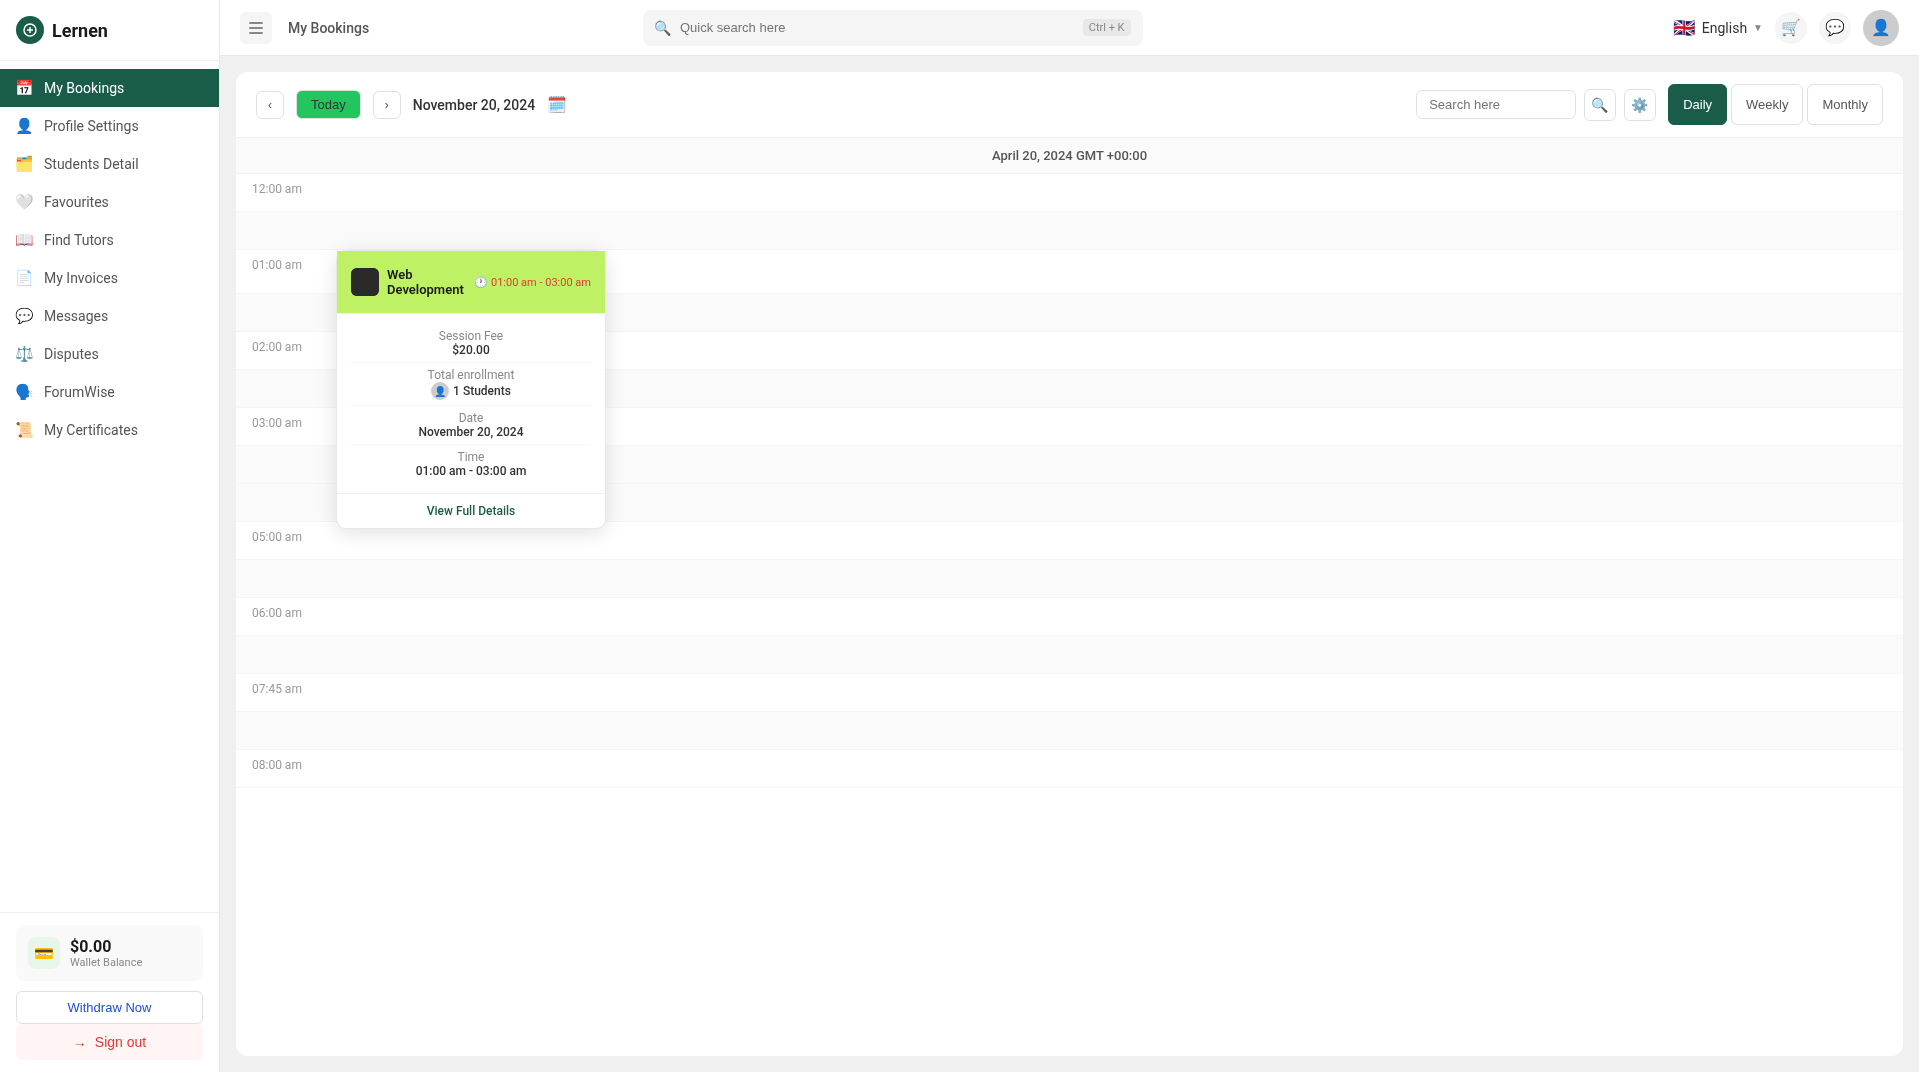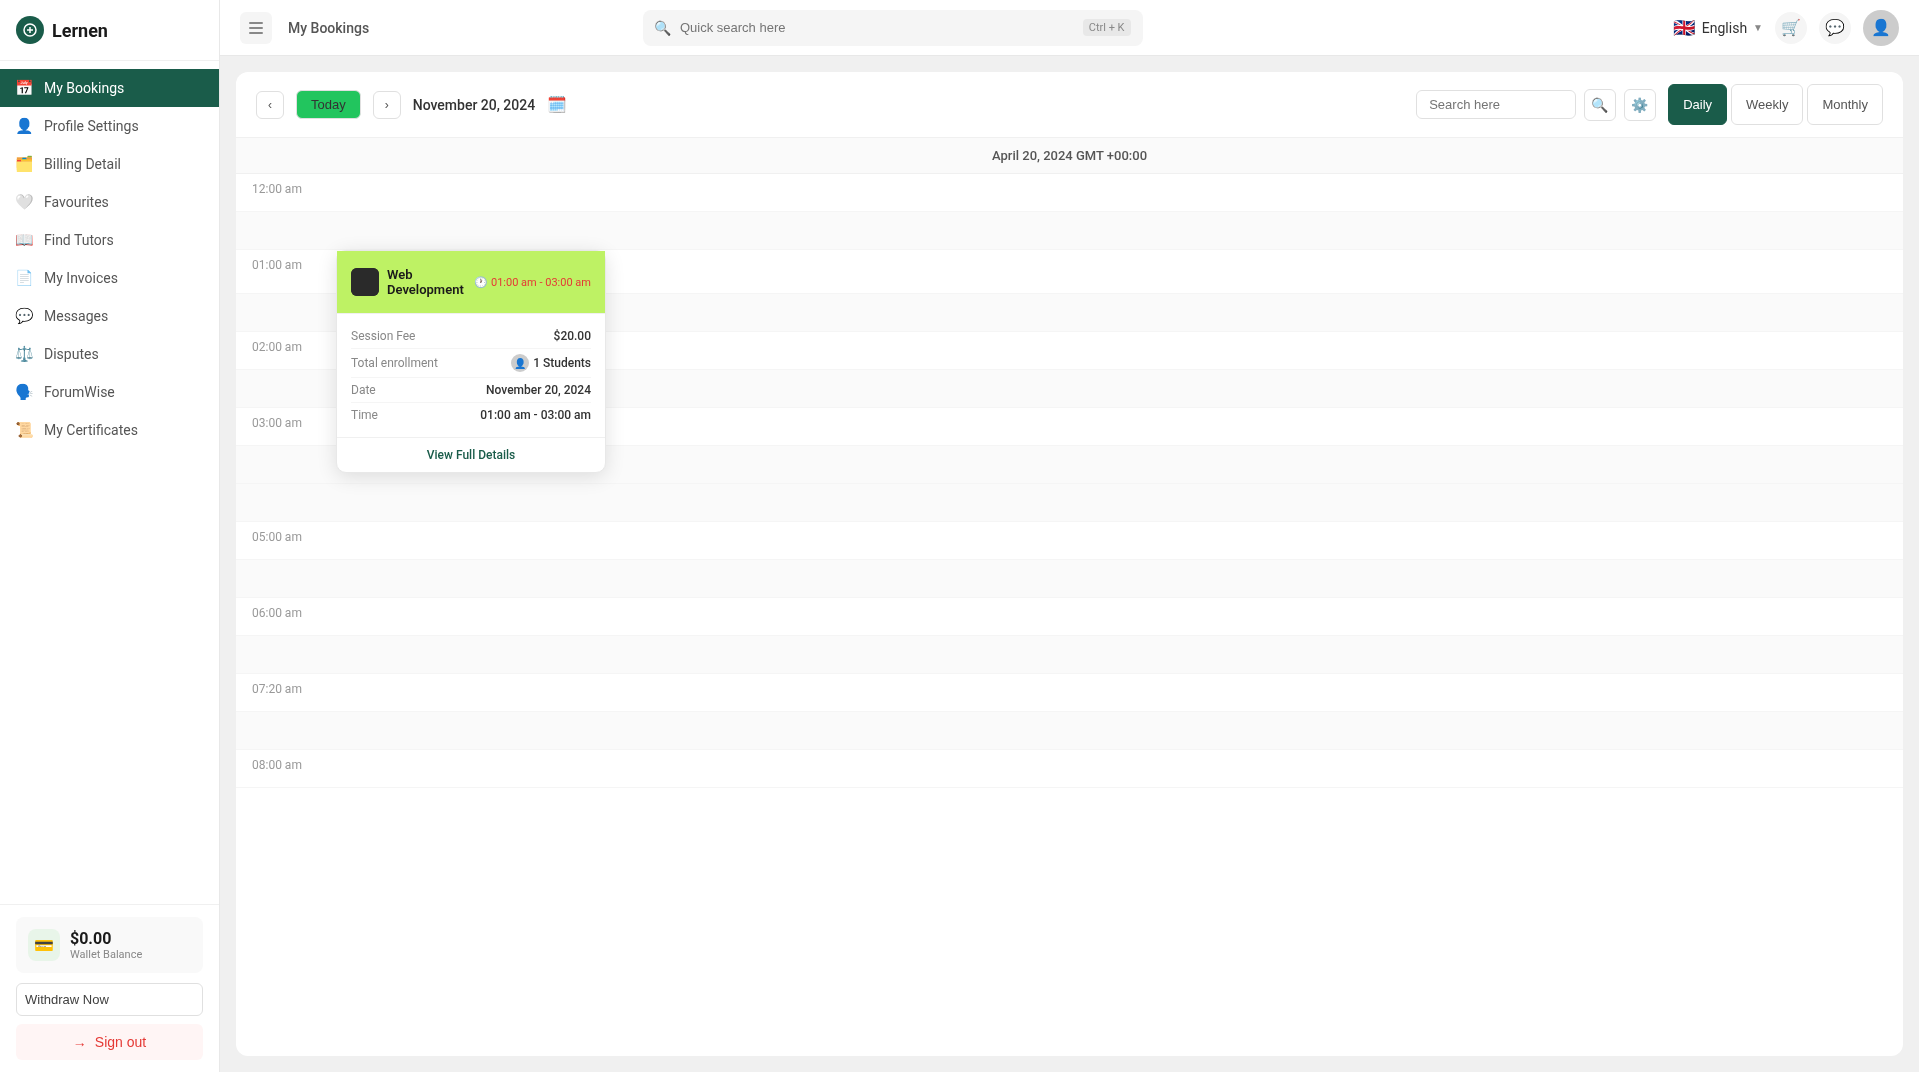--- a/index.html
+++ b/index.html
@@ -13,21 +13,21 @@
     .sidebar-nav { flex: 1; padding: 8px 0; overflow-y: auto; }
     .nav-item { display: flex; align-items: center; gap: 10px; padding: 10px 16px; cursor: pointer; color: #555; font-size: 14px; border-radius: 0; }
     .nav-item.active { background: #1a5c4a; color: white; }
     .nav-icon { width: 18px; height: 18px; flex-shrink: 0; display: flex; align-items: center; justify-content: center; font-size: 15px; }
     .sidebar-footer { padding: 12px 16px; border-top: 1px solid #f0f0f0; }
     .wallet-card { background: #f9f9f9; border-radius: 8px; padding: 12px; display: flex; align-items: center; gap: 10px; margin-bottom: 10px; }
     .wallet-icon { width: 32px; height: 32px; background: #e8f5e9; border-radius: 8px; display: flex; align-items: center; justify-content: center; font-size: 16px; }
     .wallet-info { display: flex; flex-direction: column; }
     .wallet-amount { font-size: 16px; font-weight: 700; color: #1a1a1a; }
     .wallet-label { font-size: 11px; color: #888; }
-    .withdraw-btn { width: 100%; padding: 8px; background: #fff; border: 1px solid #e0e0e0; border-radius: 6px; font-size: 13px; color: #404040; cursor: pointer; text-align: left; margin-bottom: 8px; }
+    .withdraw-btn { width: 100%; padding: 8px; background: #fff; border: 1px solid #e0e0e0; border-radius: 6px; font-size: 13px; color: #1d4ed8; cursor: pointer; text-align: center; }
     .signout-btn { width: 100%; padding: 10px; background: #fff5f5; border: none; border-radius: 6px; font-size: 14px; color: #e53935; cursor: pointer; display: flex; align-items: center; justify-content: center; gap: 8px; }
 
     
     .main { flex: 1; display: flex; flex-direction: column; overflow: hidden; }
 
     
     .topbar { height: 56px; background: #fff; border-bottom: 1px solid #e8e8e8; display: flex; align-items: center; padding: 0 20px; gap: 16px; flex-shrink: 0; }
     .topbar-icon { width: 32px; height: 32px; background: #f5f5f5; border-radius: 6px; display: flex; align-items: center; justify-content: center; cursor: pointer; color: #888; font-size: 14px; }
     .topbar-title { font-size: 14px; color: #555; font-weight: 500; }
     .search-bar { flex: 1; max-width: 500px; margin: 0 auto; background: #f5f5f5; border-radius: 8px; display: flex; align-items: center; padding: 0 12px; height: 36px; gap: 8px; }
@@ -66,21 +66,21 @@
     .time-label { width: 100px; flex-shrink: 0; padding: 8px 16px; font-size: 12px; color: #999; display: flex; align-items: flex-start; }
     .time-content { flex: 1; position: relative; padding: 2px 8px; }
 
     
     .event-popup { position: absolute; top: 0; left: 0; z-index: 10; width: 270px; background: #fff; border-radius: 10px; box-shadow: 0 4px 20px rgba(0,0,0,0.12); border: 1px solid #e8e8e8; overflow: visible; }
     .event-header { background: #bef264; padding: 16px 14px; border-bottom: 1px solid #f0f0f0; display: flex; align-items: center; gap: 8px; }
     .event-thumb { width: 28px; height: 28px; border-radius: 6px; background: #333; display: flex; align-items: center; justify-content: center; font-size: 12px; color: white; flex-shrink: 0; overflow: hidden; }
     .event-title { font-size: 13px; font-weight: 600; color: #1a1a1a; flex: 1; }
     .event-time-badge { font-size: 11px; color: #e53935; display: flex; align-items: center; gap: 3px; }
     .event-details { padding: 10px 14px; }
-    .detail-row { display: flex; justify-content: space-between; align-items: center; padding: 5px 0; border-bottom: 1px solid #f5f5f5; font-size: 12px; }
+    .detail-row { display: flex; justify-content: space-between; align-items: center; padding: 5px 0; border-bottom: 1px solid #f5f5f5; font-size: 12px; flex-direction: column; }
     .detail-row:last-child { border-bottom: none; }
     .detail-label { color: #888; }
     .detail-value { color: #333; font-weight: 500; display: flex; align-items: center; gap: 4px; }
     .student-avatar { width: 18px; height: 18px; border-radius: 50%; background: #ccc; font-size: 10px; display: flex; align-items: center; justify-content: center; }
     .view-full-link { display: block; text-align: center; padding: 10px; color: #1a5c4a; font-size: 12px; font-weight: 500; cursor: pointer; border-top: 1px solid #f0f0f0; }
   </style>
 </head>
 <body>
 
 <div class="sidebar">
@@ -98,21 +98,21 @@
     <div class="nav-item active">
       <span class="nav-icon">📅</span>
       <span>My Bookings</span>
     </div>
     <div class="nav-item">
       <span class="nav-icon">👤</span>
       <span>Profile Settings</span>
     </div>
     <div class="nav-item">
       <span class="nav-icon">🗂️</span>
-      <span>Billing Detail</span>
+      <span>Students Detail</span>
     </div>
     <div class="nav-item">
       <span class="nav-icon">🤍</span>
       <span>Favourites</span>
     </div>
     <div class="nav-item">
       <span class="nav-icon">📖</span>
       <span>Find Tutors</span>
     </div>
     <div class="nav-item">
@@ -303,21 +303,21 @@
           <div class="time-row">
             <div class="time-label">06:00 am</div>
             <div class="time-content"></div>
           </div>
           <div class="time-row alt">
             <div class="time-label"></div>
             <div class="time-content"></div>
           </div>
 
           <div class="time-row">
-            <div class="time-label">07:20 am</div>
+            <div class="time-label">07:45 am</div>
             <div class="time-content"></div>
           </div>
           <div class="time-row alt">
             <div class="time-label"></div>
             <div class="time-content"></div>
           </div>
 
           <div class="time-row">
             <div class="time-label">08:00 am</div>
             <div class="time-content"></div>

